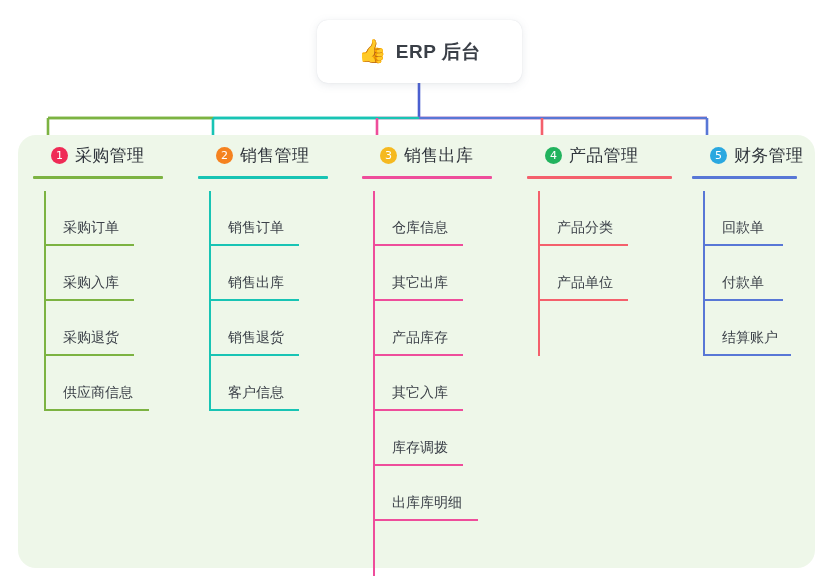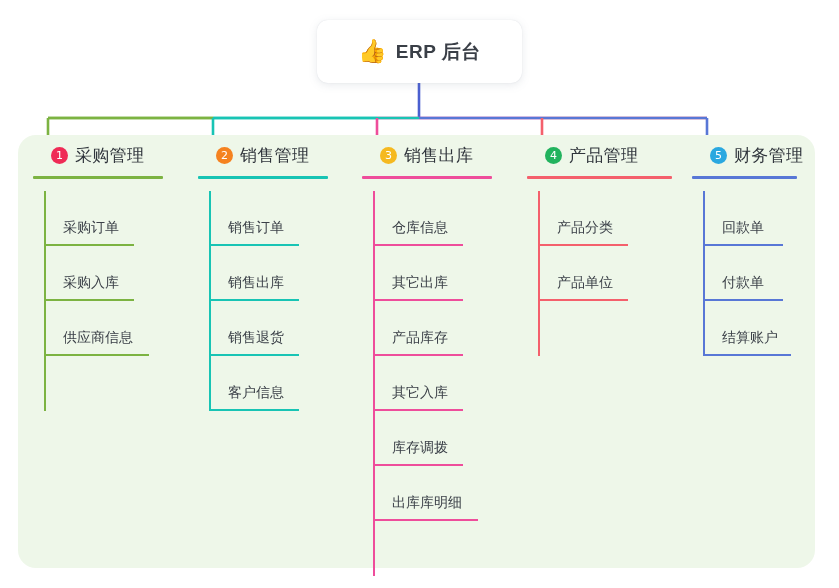--- a/index.html
+++ b/index.html
@@ -168,20 +168,24 @@
           <div class="spine" style="background: rgb(124, 179, 66); height: 220px;"></div>
           <div class="leaf">
             <span class="leaf-text">采购订单</span>
             <div class="leaf-rule" style="background: rgb(124, 179, 66); width: 90px;"></div>
           </div>
           <div class="leaf">
             <span class="leaf-text">采购入库</span>
             <div class="leaf-rule" style="background: rgb(124, 179, 66); width: 90px;"></div>
           </div>
           <div class="leaf">
+            <span class="leaf-text">采购退货</span>
+            <div class="leaf-rule" style="background: rgb(124, 179, 66); width: 90px;"></div>
+          </div>
+          <div class="leaf">
             <span class="leaf-text">供应商信息</span>
             <div class="leaf-rule" style="background: rgb(124, 179, 66); width: 105px;"></div>
           </div>
         </div>
       </div>
       <div class="column" style="left: 198px; width: 150px;">
         <div class="col-head">
           <span class="badge" style="background: rgb(245, 130, 32);">2</span>
           <span class="col-title">销售管理</span>
         </div>

